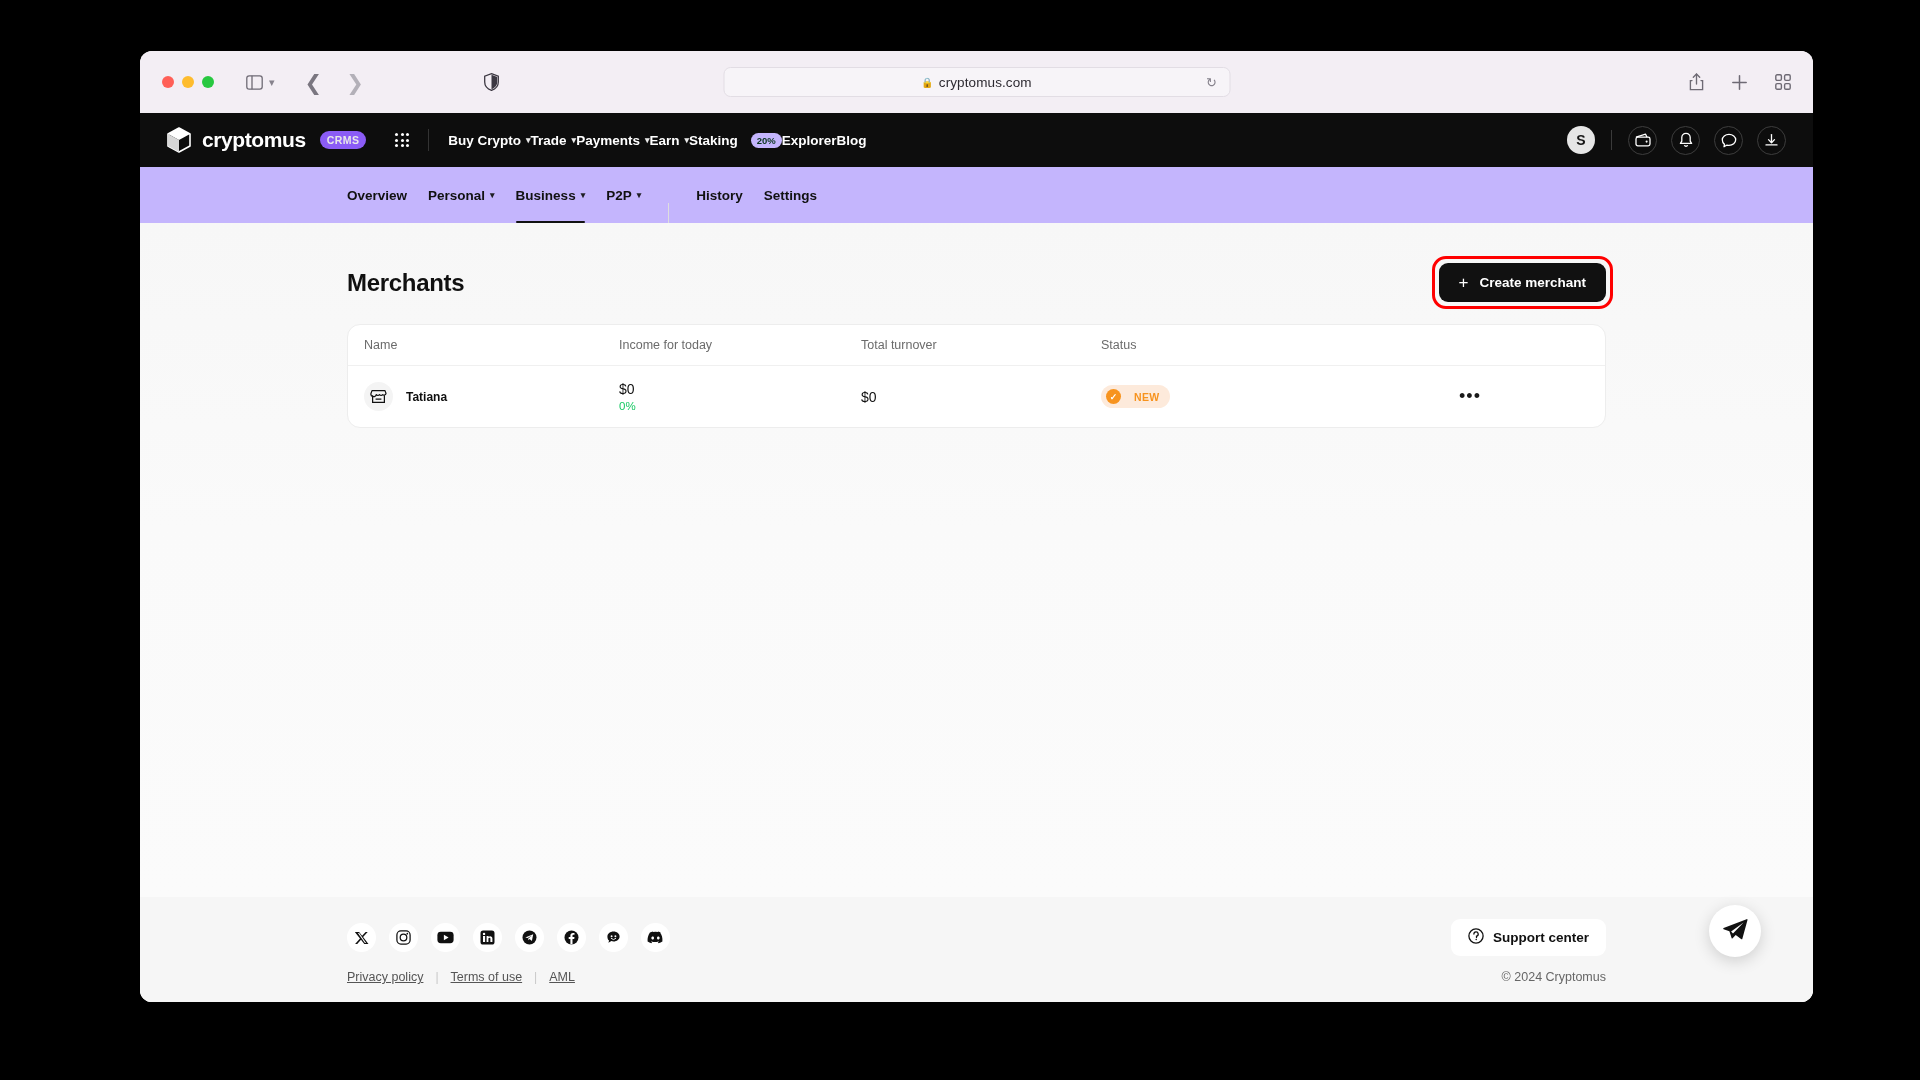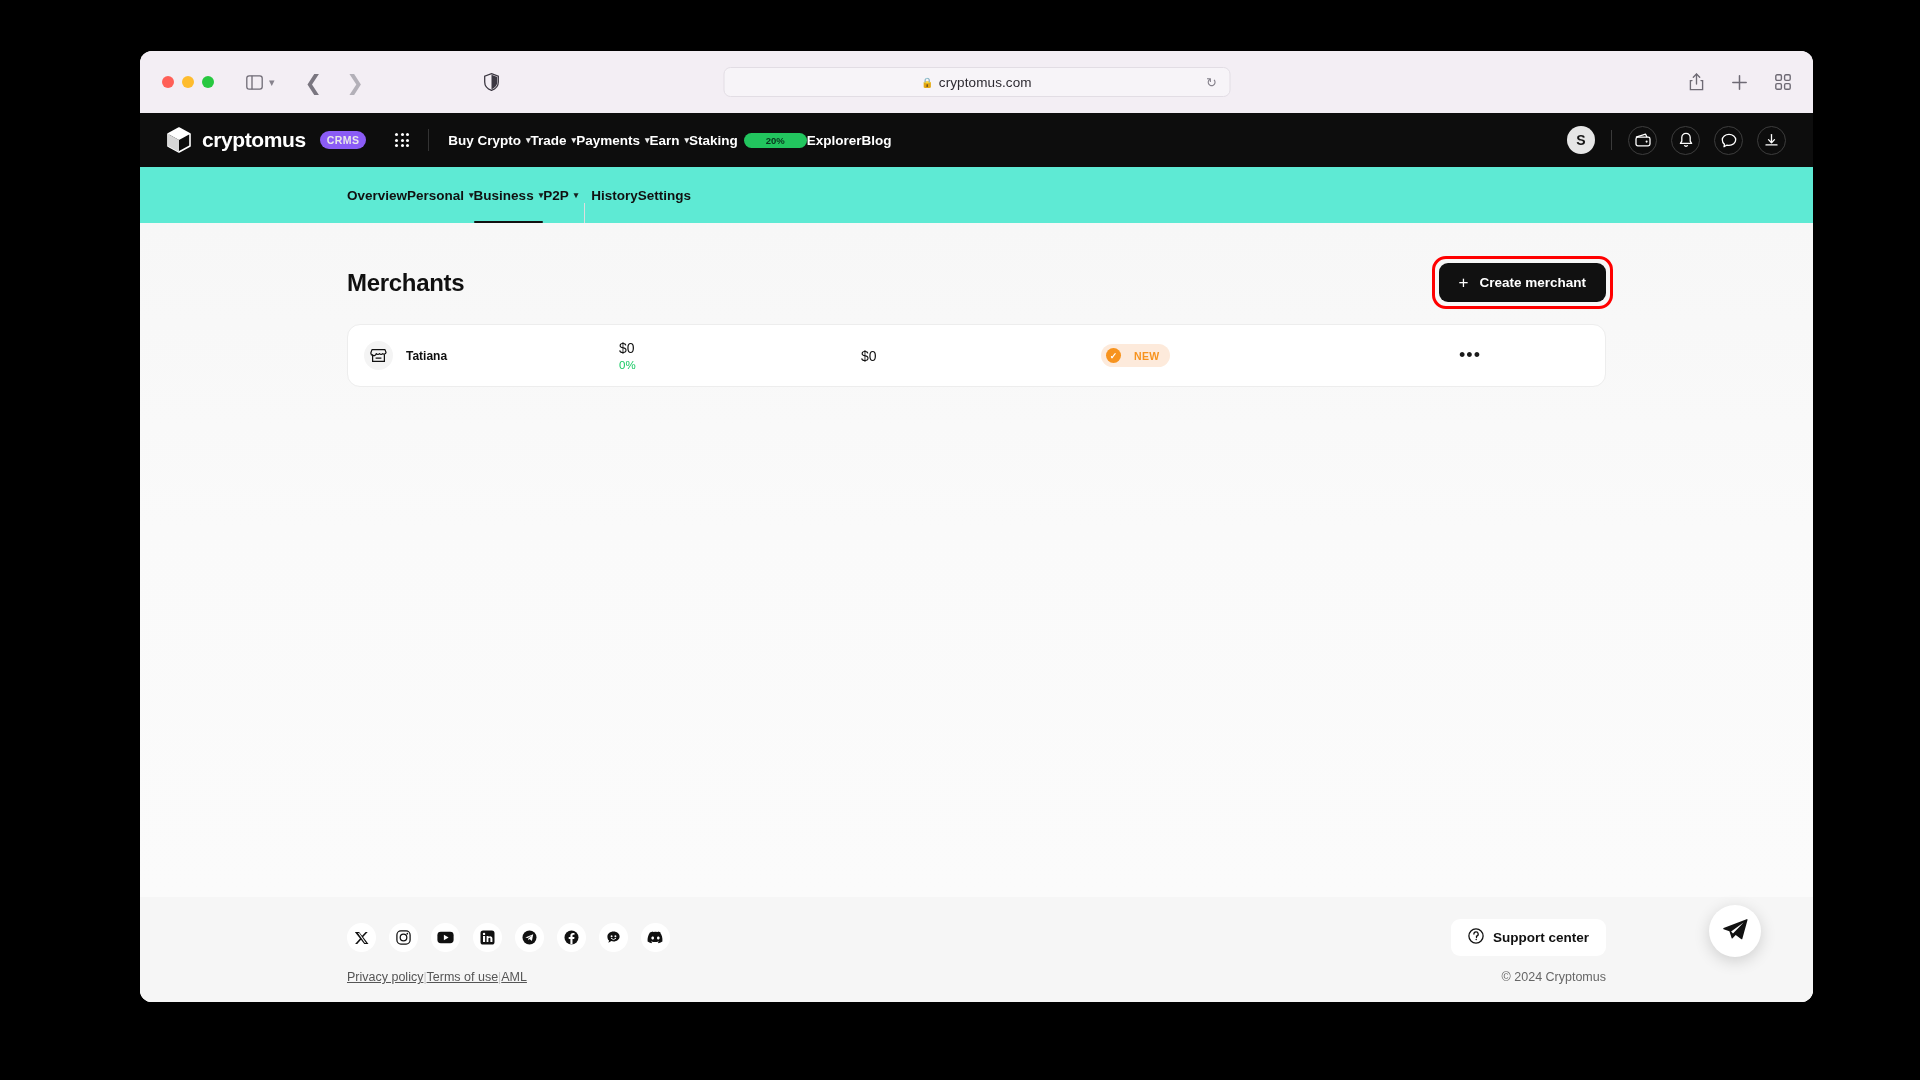--- a/index.html
+++ b/index.html
@@ -82,43 +82,44 @@
   }
   .grid-dots i { width: 3px; height: 3px; background: #fff; border-radius: 50%; display:block; }
   .nav-div { width: 1px; height: 22px; background: #333; margin-left: 19px; margin-right: 19px; }
   .navlinks { display: flex; align-items: center; }
   .navlink {
     color: #fff; font-size: 13.5px; font-weight: 600;
     display: flex; align-items: center; gap: 5px; white-space: nowrap;
   }
   .caret { font-size: 9px; opacity: .92; }
   .pct-badge {
-    background: #22c55e; color: #08331c;
+    background: #c4b5fd; color: #08331c;
     font-size: 9.5px; font-weight: 700;
-    padding: 2px 22px; border-radius: 8px; margin-left: 1px;
+    padding: 2px 6px; border-radius: 8px; margin-left: 8px;
   }
   .nav-right { margin-left: auto; display: flex; align-items: center; gap: 14px; }
   .avatar {
     width: 28px; height: 28px; border-radius: 50%;
     background: #e6e6e6; color: #141414;
     display: flex; align-items: center; justify-content: center;
     font-size: 14px; font-weight: 600;
   }
   .nav-sep { width: 1px; height: 20px; background: #3a3a3a; margin: 0 2px; }
   .circ-btn {
     width: 29px; height: 29px; border-radius: 50%;
     border: 1px solid #3d3d3d;
     display: flex; align-items: center; justify-content: center;
     color: #fff;
   }
 
   
   .subnav {
-    height: 56px; background: #5eead4; flex: none;
+    height: 56px; background: #c4b5fd; flex: none;
     display: flex; align-items: flex-end; padding-left: 207px;
+    gap: 21px;
   }
   .tab {
     font-size: 13.5px; font-weight: 700; color: #111;
     display: flex; align-items: center; gap: 5px;
     height: 56px; position: relative;
   }
   .tab.active::after {
     content: ""; position: absolute; left: 0; right: 0; bottom: 0;
     height: 2.5px; background: #111; border-radius: 2px;
   }
@@ -208,21 +209,21 @@
   .support-btn {
     background: #fff; border-radius: 9px; height: 37px;
     padding: 0 17px; display: flex; align-items: center; gap: 9px;
     font-size: 13.5px; font-weight: 600; color: #101010;
     border: none; font-family: "Liberation Sans", sans-serif;
   }
   .f-bot {
     display: flex; align-items: center; justify-content: space-between;
     padding-bottom: 18px;
   }
-  .flinks { display: flex; align-items: center; }
+  .flinks { display: flex; align-items: center; gap: 12px; }
   .flink { font-size: 12.5px; color: #555; text-decoration: underline; }
   .fdiv { color: #c9c9c9; font-size: 12px; }
   .copy { font-size: 12.5px; color: #666; }
 
   
   .fab {
     position: absolute; right: 52px; bottom: 45px;
     width: 52px; height: 52px; border-radius: 50%;
     background: #fff; display: flex; align-items: center; justify-content: center;
     box-shadow: 0 4px 16px rgba(0,0,0,.16);
@@ -414,20 +415,27 @@
         <div class="create-wrap">
           <div class="hl-ring"></div>
           <button class="create-btn">
             <span class="plus-ico">+</span>
             <span>Create merchant</span>
           </button>
         </div>
       </div>
 
       <div class="card">
+        <div class="thead">
+          <div class="th c-name">Name</div>
+          <div class="th c-income">Income for today</div>
+          <div class="th c-turn">Total turnover</div>
+          <div class="th c-status">Status</div>
+          <div class="th c-act"></div>
+        </div>
 
         <div class="trow">
           <div class="cell c-name">
             <span class="store-ico">
               <svg width="17" height="17" viewBox="0 0 17 17" fill="none" stroke="#111" stroke-width="1.25" stroke-linejoin="round">
                 <path d="M2 2.6 H15 L16 5.4 a2 2 0 0 1-3.3 1.2 a2 2 0 0 1-3.2 0 a2 2 0 0 1-3.2 0 A2 2 0 0 1 1 5.4 Z"></path>
                 <path d="M2.6 7.3 V14.4 H14.4 V7.3"></path>
                 <line x1="5.6" y1="11" x2="11.4" y2="11"></line>
               </svg>
             </span>

